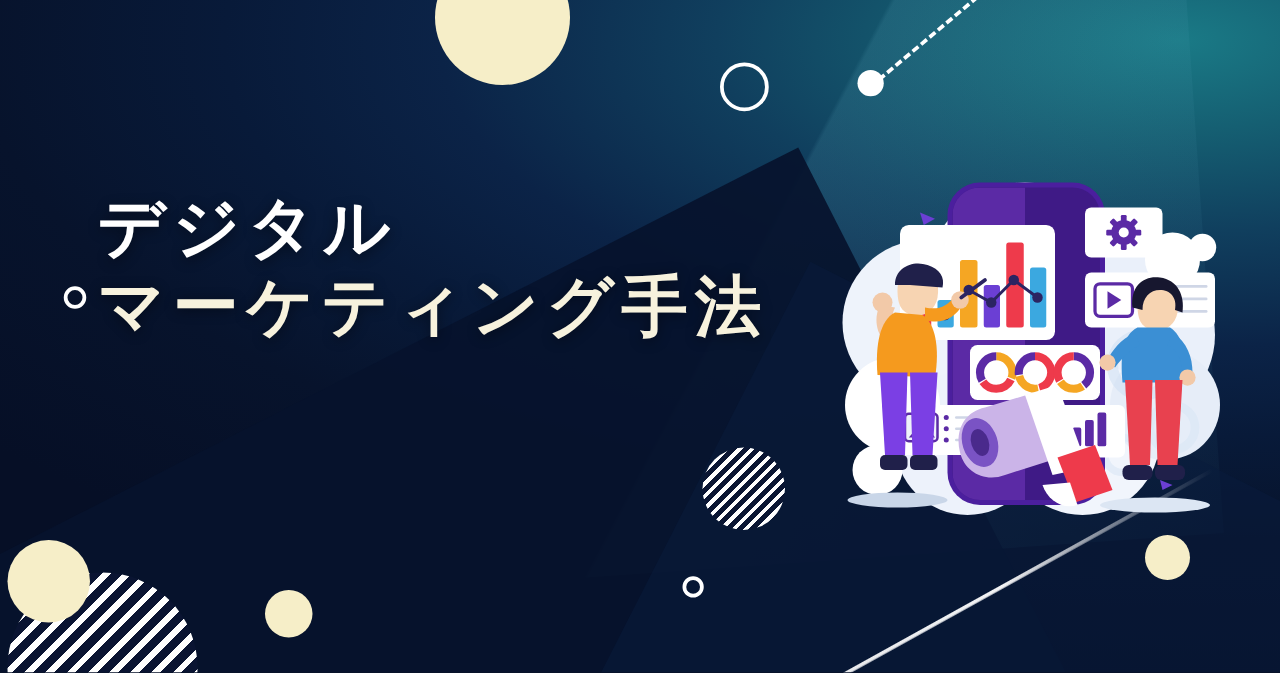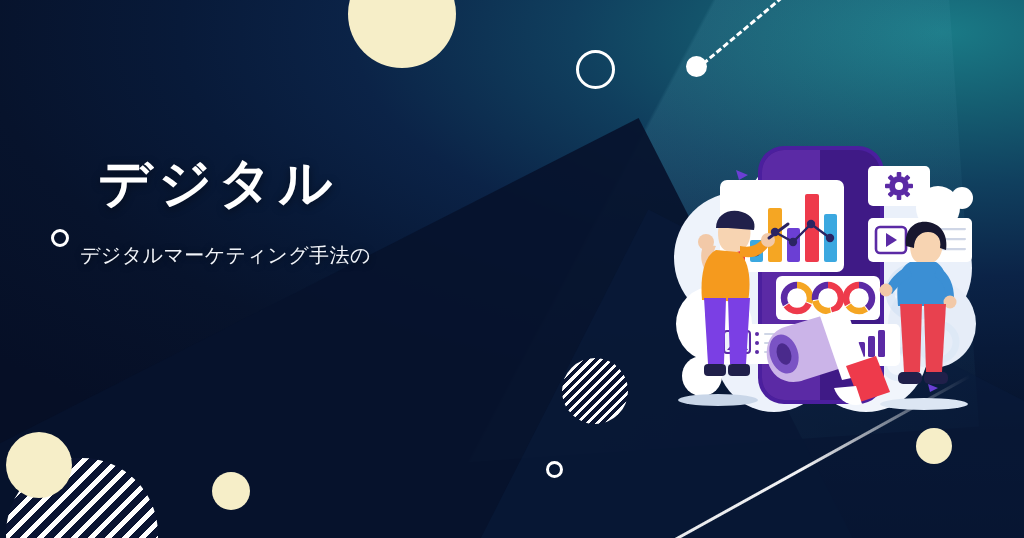--- a/index.html
+++ b/index.html
@@ -104,21 +104,20 @@
     margin: 0;
     font-weight: 700;
     font-size: 53px;
     line-height: 1.18;
     letter-spacing: .11em;
     white-space: nowrap;
   }
   .title-l1 {
     color: #ffffff;
     text-shadow: 0 2px 10px rgba(0,0,0,.45);
-    margin-left: 20px;
   }
   .title-l2 {
     color: #f7f2dd;
     text-shadow: 0 2px 10px rgba(0,0,0,.45);
   }
   .subtitle {
     margin: 26px 0 0 2px;
     color: #f2f5fa;
     font-size: 20px;
     line-height: 1.45;
@@ -169,22 +168,22 @@
 
     <div class="circle-ring" style="left:546px; top:461px; width:11px; height:11px; border-width:3px; border-color:#ffffff;"></div>
 
     <div class="circle-solid" style="left:686px; top:56px; width:21px; height:21px; background:#ffffff;"></div>
 
     <div class="dashed-streak" style="left:704px; top:62px; width:112px; transform: rotate(-40deg);"></div>
   </div>
 
   <div class="copy">
     <h1 class="title-l1">デジタル</h1>
+    <h1 class="title-l2">マーケティング手法</h1>
     <p class="subtitle">
-      <span>デジタルマーケティング手法の</span>
     </p>
   </div>
 
   <div class="illus">
     <svg viewBox="0 0 310 300" xmlns="http://www.w3.org/2000/svg">
       <defs>
         <clipPath id="phoneClip">
             <rect x="92" y="22" width="118" height="250" rx="22"></rect>
           </clipPath>
         <clipPath id="blobClip">

